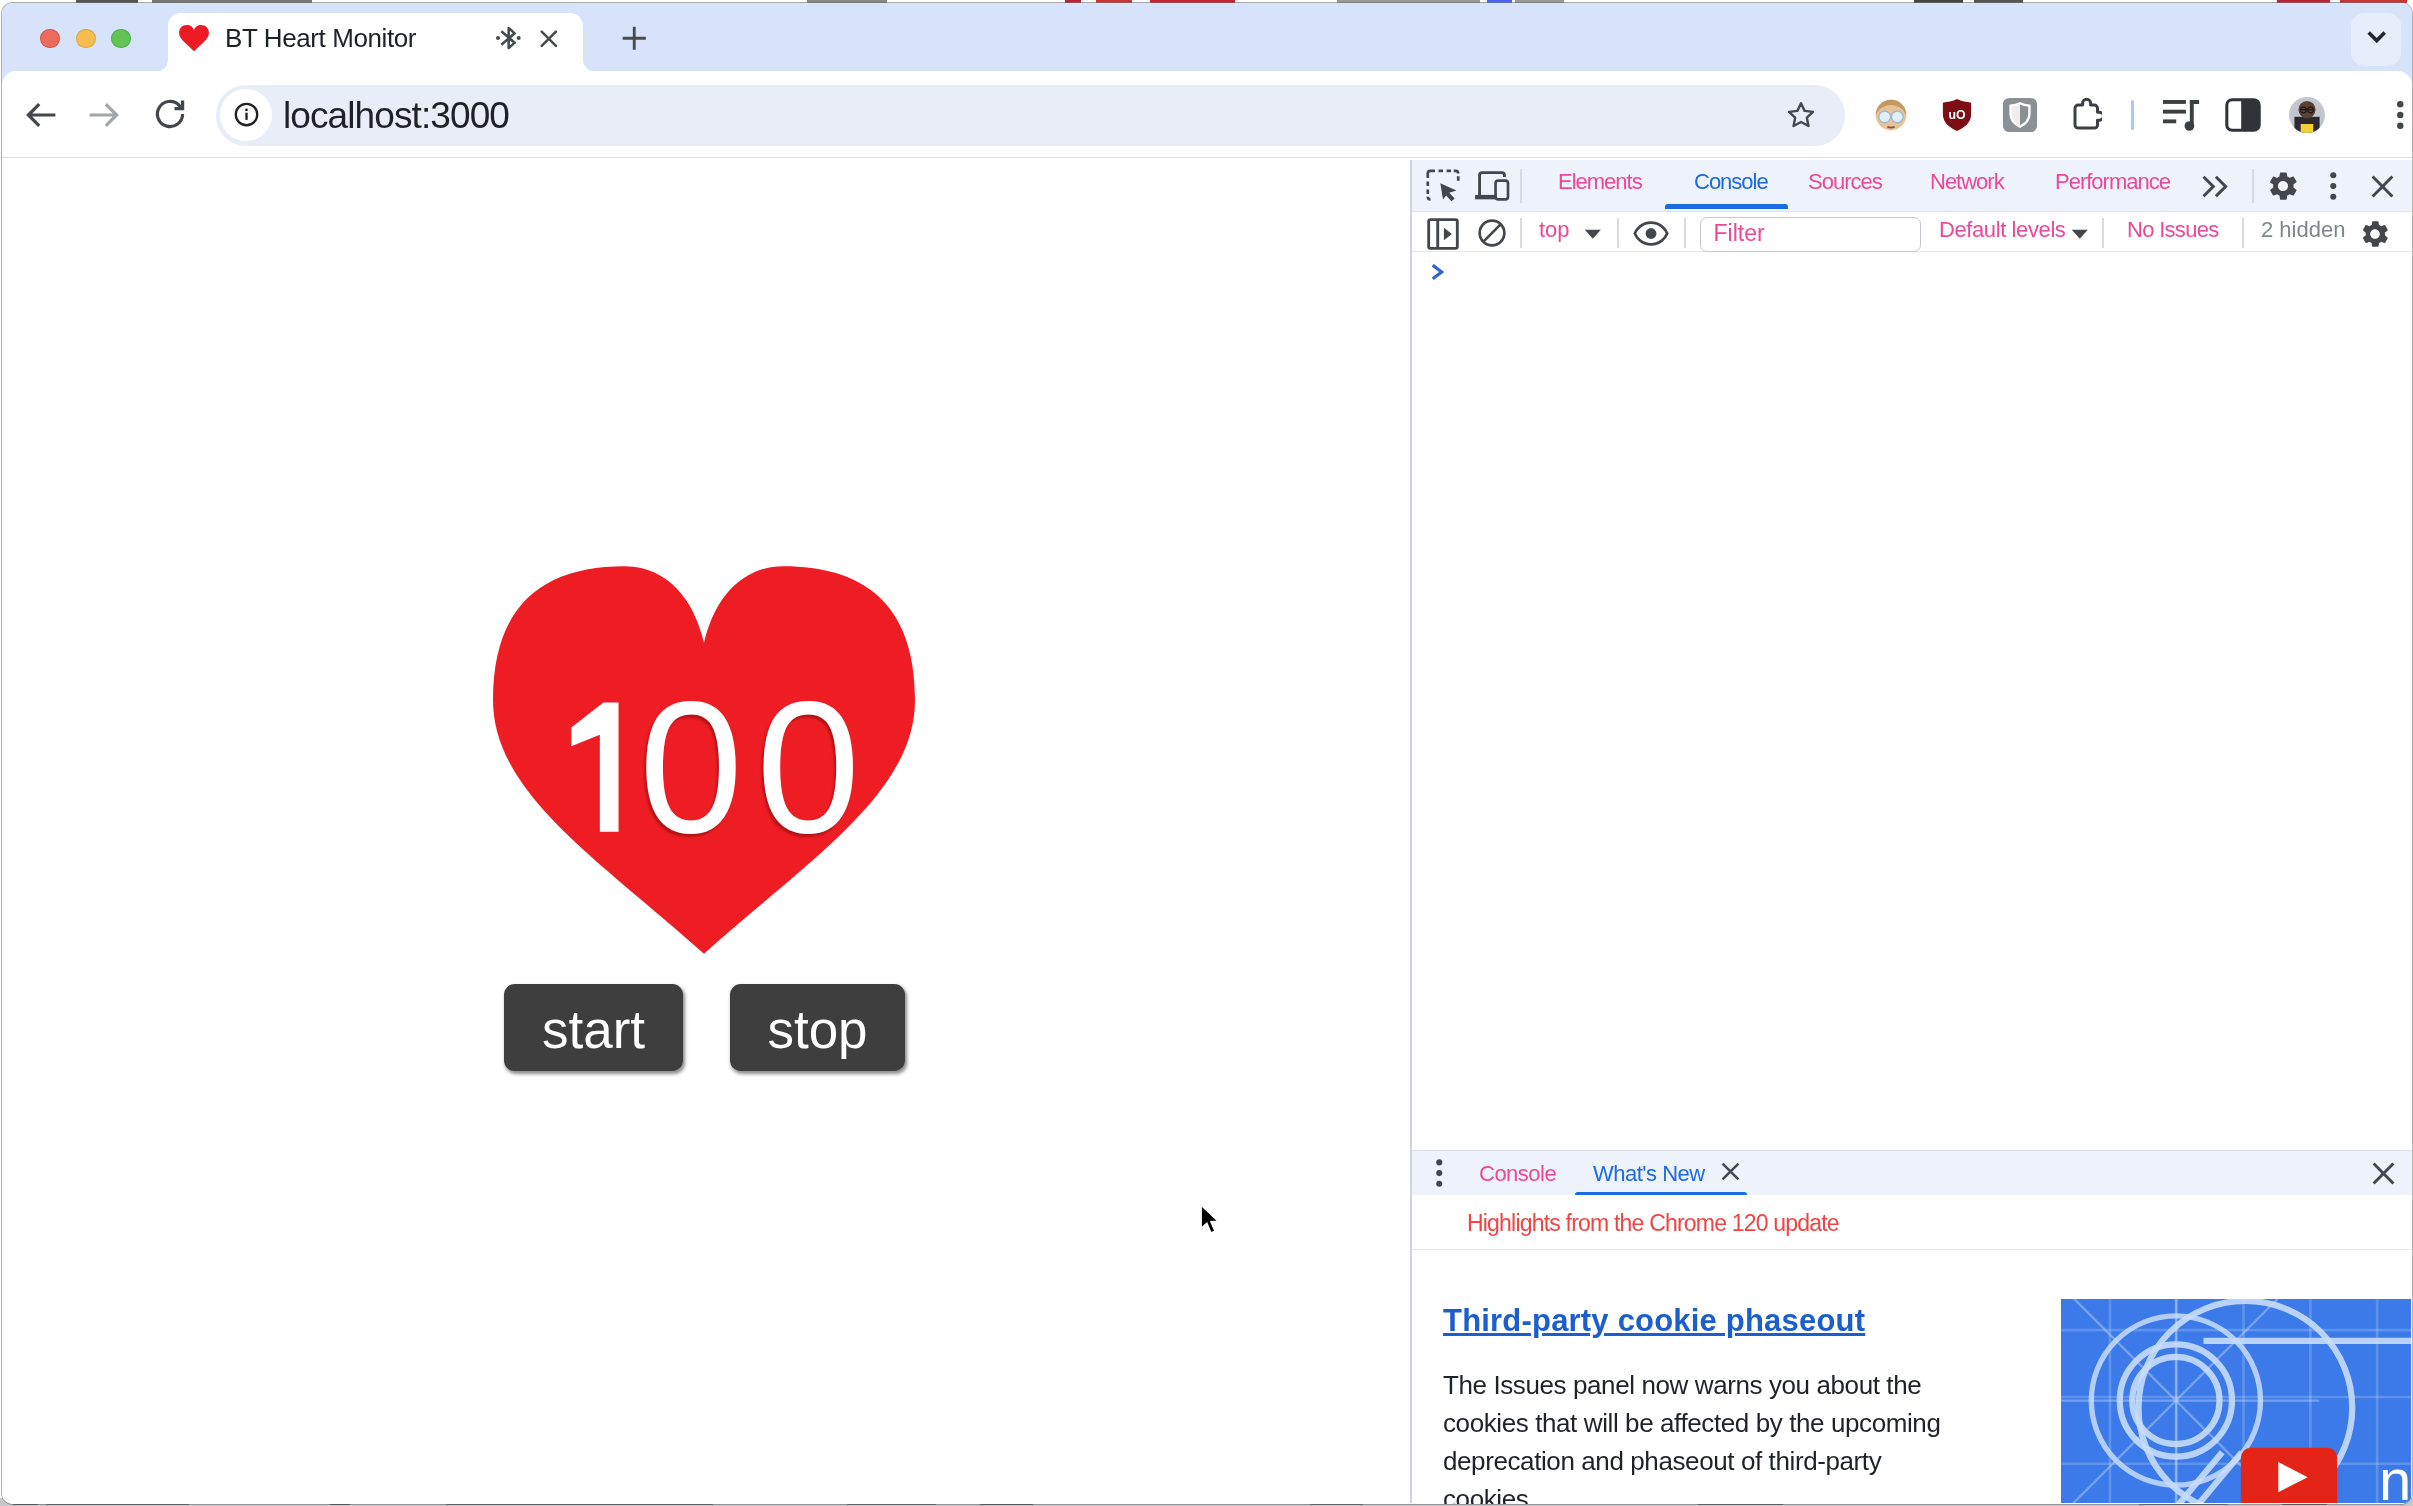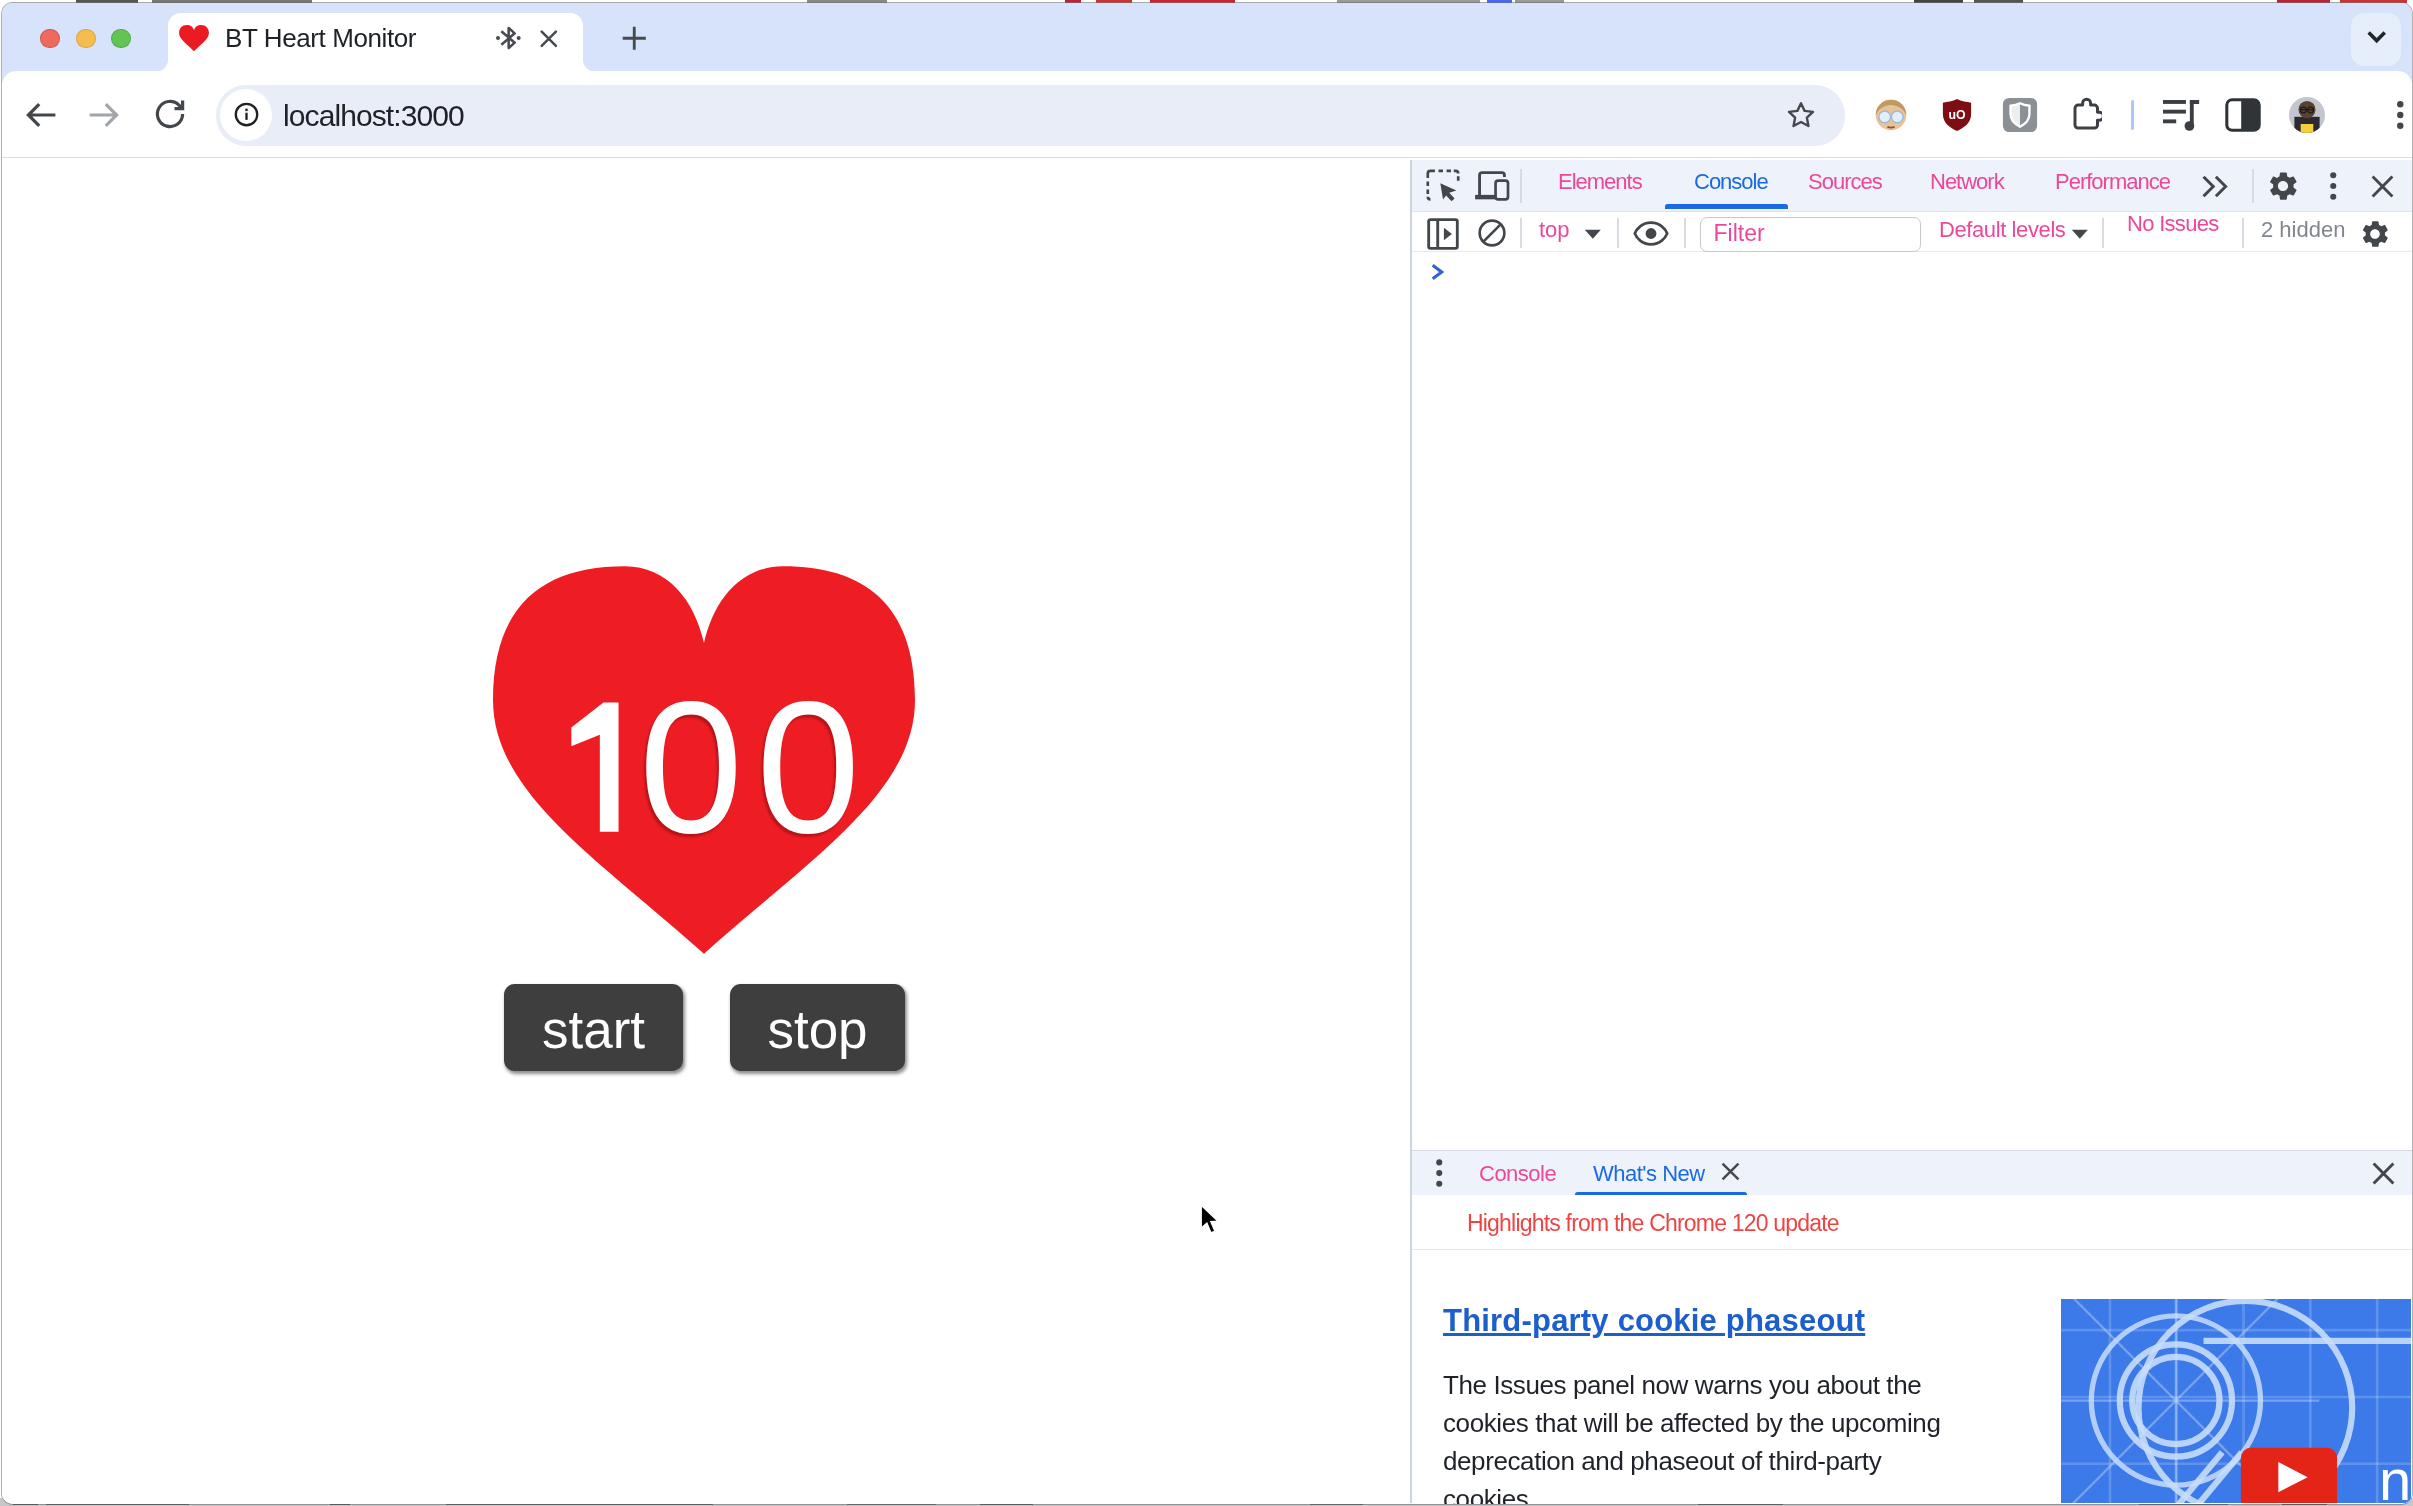--- a/index.html
+++ b/index.html
@@ -13,21 +13,21 @@
   #tabstrip { left:1.8px; top:2.7px; width:2410px; height:83px; background:#d7e3fa; }
   .tl { position:absolute; width:19.6px; height:19.6px; border-radius:50%; top:28.5px; }
   #tab { left:168px; top:12.5px; width:415px; height:59px; background:#fff; border-radius:12.5px 12.5px 0 0; }
   .tabcurve { position:absolute; top:59px; width:12.5px; height:12.5px; background:#fff; }
   .tabcurve i { position:absolute; width:25px; height:25px; border-radius:50%; background:#d7e3fa; top:-12.5px; }
   #tabtitle { left:225px; top:23px; font-size:26px; color:#1e2126; letter-spacing:-0.4px; }
   #chevbtn { left:2351px; top:12.5px; width:50px; height:53px; border-radius:13.4px; background:#e7eefb; }
   #toolbar { left:1.8px; top:71px; width:2410px; height:87px; background:#fff; border-radius:14.3px 14.3px 0 0; border-bottom:1.8px solid #dddde0; }
   #pill { left:216px; top:85px; width:1629px; height:61px; border-radius:30px; background:#e9edf7; }
   #pillcircle { left:220px; top:89px; width:52px; height:52px; border-radius:50%; background:#fff; }
-  #url { left:283px; top:85px; height:61px; line-height:61px; font-size:30px; letter-spacing:-0.9px; color:#1e2126; }
+  #url { left:283px; top:85px; height:61px; line-height:61px; font-size:37px; letter-spacing:-0.9px; color:#1e2126; }
   #content { left:1.8px; top:160px; width:2410px; height:1343px; background:#fff; }
   #divider { left:1410px; top:160px; width:1.8px; height:1343px; background:#ccd3e2; }
   #dtrow1 { left:1412px; top:160px; width:1000px; height:52px; background:#eef2fa; border-bottom:0.9px solid #dfe3ec; }
   #dtrow2 { left:1412px; top:213px; width:1000px; height:39px; background:#fff; border-bottom:0.9px solid #e6e9f0; }
   .dttab { position:absolute; top:156px; height:52px; line-height:52px; font-size:22px; letter-spacing:-1px; color:#ec4899; }
   #consoleul { left:1665px; top:204px; width:123px; height:4.5px; background:#1a6ae3; border-radius:2.7px 2.7px 0 0; }
   .sep1 { position:absolute; width:1.8px; background:#d8dbe2; }
   #filterbox { left:1700px; top:217px; width:221px; height:35px; border:1.8px solid #c6c8cd; border-radius:7.1px; background:#fff; font-size:23px; color:#ec4899; line-height:31px; padding-left:12.5px; }
   #drawtop { left:1412px; top:1150px; width:1000px; height:1.8px; background:#d5dae4; }
   #drawbar { left:1412px; top:1151px; width:1000px; height:44px; background:#eef2fa; }
@@ -257,21 +257,21 @@
         <path d="M20 3 C10 3 4 10 2 15 C4 20 10 27 20 27 C30 27 36 20 38 15 C36 10 30 3 20 3 Z" fill="none" stroke="#43474c" stroke-width="3"></path>
         <circle cx="20" cy="15" r="6" fill="#43474c"></circle>
       </svg>
       <div class="sep1" style="left:1684px;top:218px;height:30px;"></div>
       <div id="filterbox" class="abs">Filter</div>
       <div class="dttab" style="left:1939px;top:207px;height:46px;line-height:46px;letter-spacing:-0.4px;">Default levels</div>
       <svg class="abs" style="left:2070px;top:228px;" width="19.6" height="12.5" viewBox="0 0 22 14">
         <path d="M2 2 L11 12 L20 2 Z" fill="#43474c"></path>
       </svg>
       <div class="sep1" style="left:2102px;top:218px;height:30px;"></div>
-      <div class="dttab" style="left:2127px;top:201px;height:46px;line-height:46px;letter-spacing:-0.7px;">No Issues</div>
+      <div class="dttab" style="left:2127px;top:207px;height:46px;line-height:46px;letter-spacing:-0.7px;">No Issues</div>
       <div class="sep1" style="left:2242px;top:218px;height:30px;"></div>
       <div class="dttab" style="left:2261px;top:207px;height:46px;line-height:46px;letter-spacing:0;color:#81868e;">2 hidden</div>
       <svg class="abs" style="left:2359px;top:218px;" width="32" height="32" viewBox="0 0 24 24">
         <path fill="#43474c" d="M19.4 13c.04-.33.06-.66.06-1s-.02-.67-.07-1l2.03-1.58c.18-.14.23-.41.11-.61l-1.92-3.32c-.12-.21-.37-.29-.59-.21l-2.39.96c-.5-.38-1.03-.7-1.62-.94L14.64 2.8c-.03-.23-.23-.4-.47-.4h-3.84c-.24 0-.44.17-.47.4l-.36 2.54c-.59.24-1.13.57-1.62.94l-2.39-.96c-.22-.09-.47 0-.59.21L2.98 8.85c-.12.2-.07.47.11.61L5.12 11c-.05.33-.08.68-.08 1s.03.67.08 1l-2.03 1.58c-.18.14-.23.41-.11.61l1.92 3.32c.12.21.37.29.59.21l2.39-.96c.5.38 1.03.7 1.62.94l.36 2.54c.03.23.23.4.47.4h3.84c.24 0 .44-.17.47-.4l.36-2.54c.59-.24 1.13-.57 1.62-.94l2.39.96c.22.09.47 0 .59-.21l1.92-3.32c.12-.2.07-.47-.11-.61L19.4 13zM12 15.6c-1.98 0-3.6-1.62-3.6-3.6s1.62-3.6 3.6-3.6 3.6 1.62 3.6 3.6-1.62 3.6-3.6 3.6z"></path>
       </svg>
 
       <svg class="abs" style="left:1430px;top:263px;" width="14.3" height="18" viewBox="0 0 16 20">
         <path d="M3 2.5 L13 10 L3 17.5" fill="none" stroke="#3263d3" stroke-width="3.6"></path>
       </svg>
       <div id="drawtop" class="abs"></div>

